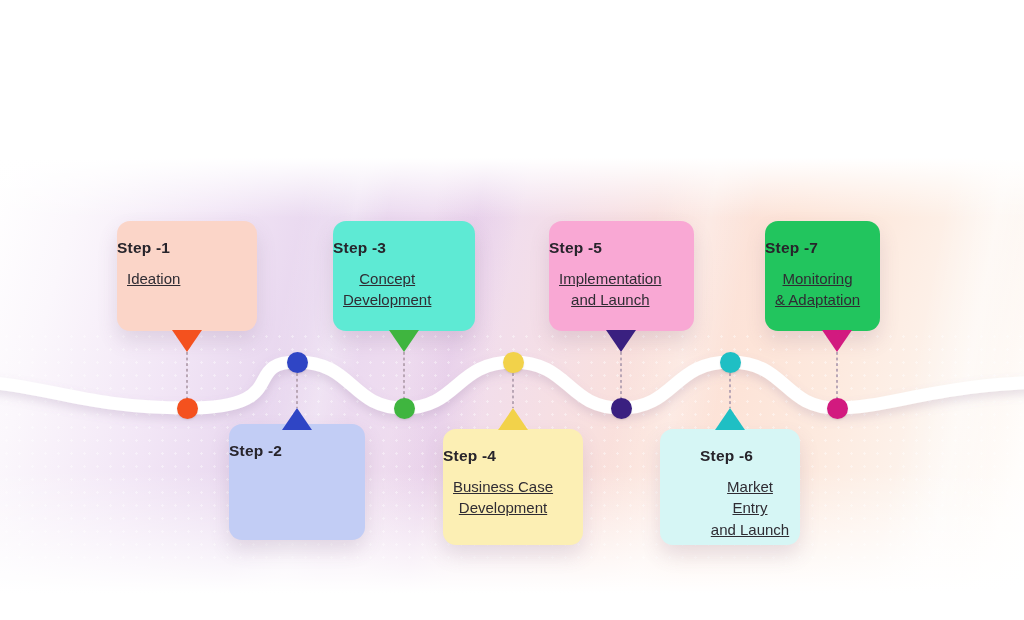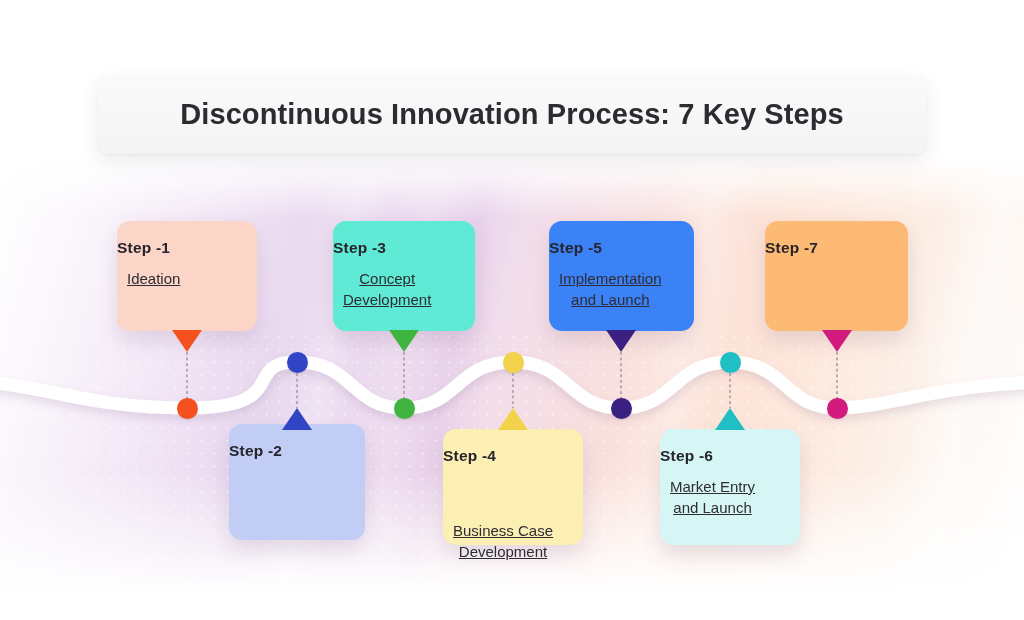--- a/index.html
+++ b/index.html
@@ -117,23 +117,20 @@
 </head>
 <body>
 
 <div id="stage">
 
   <div class="bg-band"></div>
   <div class="bg-dots"></div>
   <div class="bg-fade-top"></div>
   <div class="bg-fade-bottom"></div>
 
-  <div class="title-bar">
-    <div class="title-text">Discontinuous Innovation Process: 7 Key Steps</div>
-  </div>
 
   <svg class="wave-svg" viewBox="0 0 1024 120" preserveAspectRatio="none">
     <defs>
       <filter id="wsh" x="-8%" y="-40%" width="116%" height="190%">
         <feDropShadow dx="0" dy="5" stdDeviation="5" flood-color="#8a6f96" flood-opacity="0.20"></feDropShadow>
       </filter>
     </defs>
     <path id="wave-path" d="M -30 52 C 40 52, 80 78, 187 78 C 294 78, 240 32, 297 32 C 354 32, 350 78, 404 78 C 458 78, 456 32, 513 32 C 570 32, 567 78, 621 78 C 675 78, 673 32, 730 32 C 787 32, 783 78, 837 78 C 891 78, 940 52, 1060 52" fill="none" stroke="#ffffff" stroke-width="13" stroke-linecap="round" filter="url(#wsh)"></path>
   </svg>
 
@@ -151,42 +148,43 @@
       <div class="tri up" style="left: 282px; top: 408px; border-bottom: 22px solid rgb(47, 69, 197);"></div>
       <div class="dotline" style="left: 296px; top: 362px; height: 46px;"></div>
       <div class="node-dot" style="left: 286.5px; top: 351.5px; background: rgb(47, 69, 197);"></div>
       <div class="card" style="left: 333px; top: 221px; width: 142px; height: 110px; background: #5eead4;">
         <div class="step-no">Step -3</div>
         <div class="step-label">Concept<br>Development</div>
       </div>
       <div class="tri down" style="left: 389px; top: 330px; border-top: 22px solid rgb(63, 181, 63);"></div>
       <div class="dotline" style="left: 403px; top: 352px; height: 56px;"></div>
       <div class="node-dot" style="left: 393.5px; top: 397.5px; background: rgb(63, 181, 63);"></div>
-      <div class="card" style="left: 443px; top: 429px; width: 140px; height: 116px; background: rgb(252, 239, 180); gap: 44px;">
+      <div class="card" style="left: 443px; top: 429px; width: 140px; height: 116px; background: rgb(252, 239, 180);">
         <div class="step-no">Step -4</div>
         <div class="step-label">Business Case<br>Development</div>
       </div>
       <div class="tri up" style="left: 498px; top: 408px; border-bottom: 22px solid rgb(242, 210, 74);"></div>
       <div class="dotline" style="left: 512px; top: 362px; height: 46px;"></div>
       <div class="node-dot" style="left: 502.5px; top: 351.5px; background: rgb(242, 210, 74);"></div>
-      <div class="card" style="left: 549px; top: 221px; width: 145px; height: 110px; background: #3b82f6;">
+      <div class="card" style="left: 549px; top: 221px; width: 145px; height: 110px; background: #f9a8d4;">
         <div class="step-no">Step -5</div>
         <div class="step-label">Implementation<br>and Launch</div>
       </div>
       <div class="tri down" style="left: 606px; top: 330px; border-top: 22px solid rgb(58, 32, 128);"></div>
       <div class="dotline" style="left: 620px; top: 352px; height: 56px;"></div>
       <div class="node-dot" style="left: 610.5px; top: 397.5px; background: rgb(58, 32, 128);"></div>
-      <div class="card" style="left: 660px; top: 429px; width: 140px; height: 116px; background: rgb(214, 246, 245);">
+      <div class="card" style="left: 660px; top: 429px; width: 140px; height: 116px; background: rgb(214, 246, 245); padding-left: 40px;">
         <div class="step-no">Step -6</div>
         <div class="step-label">Market Entry<br>and Launch</div>
       </div>
       <div class="tri up" style="left: 715px; top: 408px; border-bottom: 22px solid rgb(31, 191, 196);"></div>
       <div class="dotline" style="left: 729px; top: 362px; height: 46px;"></div>
       <div class="node-dot" style="left: 719.5px; top: 351.5px; background: rgb(31, 191, 196);"></div>
-      <div class="card" style="left: 765px; top: 221px; width: 143px; height: 110px; background: #fdba74;">
+      <div class="card" style="left: 765px; top: 221px; width: 115px; height: 110px; background: #22c55e;">
         <div class="step-no">Step -7</div>
+        <div class="step-label">Monitoring<br>&amp; Adaptation</div>
       </div>
       <div class="tri down" style="left: 822px; top: 330px; border-top: 22px solid rgb(210, 26, 127);"></div>
       <div class="dotline" style="left: 836px; top: 352px; height: 56px;"></div>
       <div class="node-dot" style="left: 826.5px; top: 397.5px; background: rgb(210, 26, 127);"></div>
     </div>
 
 </div>
 
 </body></html>

